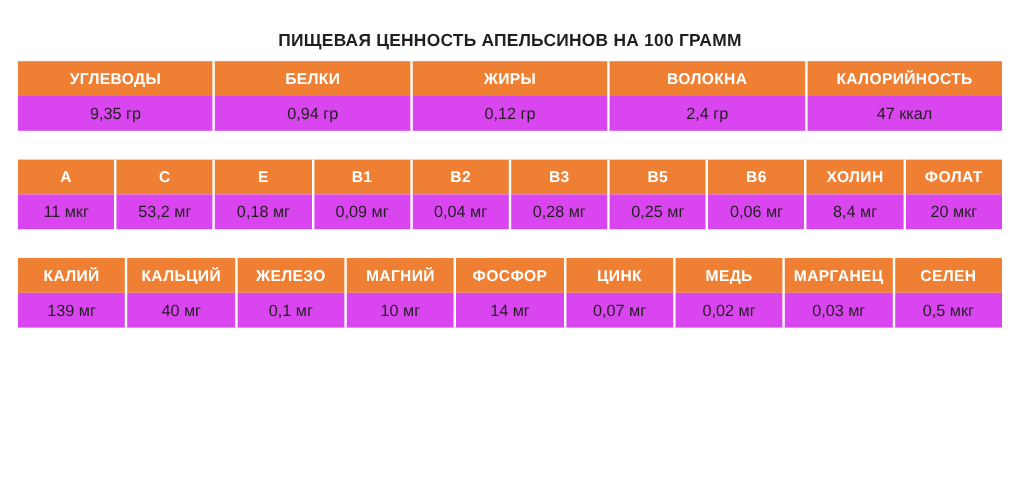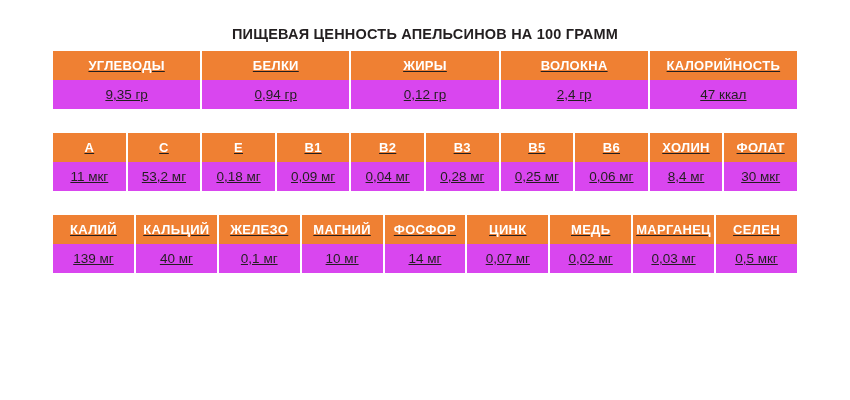--- a/index.html
+++ b/index.html
@@ -29,24 +29,23 @@
     text-align: center;
     font-size: 14.5px;
     font-weight: bold;
     letter-spacing: 0.2px;
     color: #231f20;
     margin: 0 0 9px 0;
     text-transform: uppercase;
   }
   table {
     border-collapse: collapse;
-    width: 744px;
+    width: 820px;
     margin: 0 auto;
     table-layout: fixed;
-    text-decoration: underline;
   }
   th {
     background: #ef8033;
     color: #ffffff;
     font-size: 13px;
     font-weight: bold;
     text-transform: uppercase;
     letter-spacing: 0.3px;
     padding: 7px 2px 7px 2px;
     text-align: center;
@@ -128,21 +127,21 @@
         <tr>
           <td>11 мкг</td>
           <td>53,2 мг</td>
           <td>0,18 мг</td>
           <td>0,09 мг</td>
           <td>0,04 мг</td>
           <td>0,28 мг</td>
           <td>0,25 мг</td>
           <td>0,06 мг</td>
           <td>8,4 мг</td>
-          <td>30 мкг</td>
+          <td>20 мкг</td>
         </tr>
       </tbody>
     </table>
   </div>
 
   <div class="gap-2"></div>
 
   <div class="section">
     <table class="t-minerals">
       <thead>

